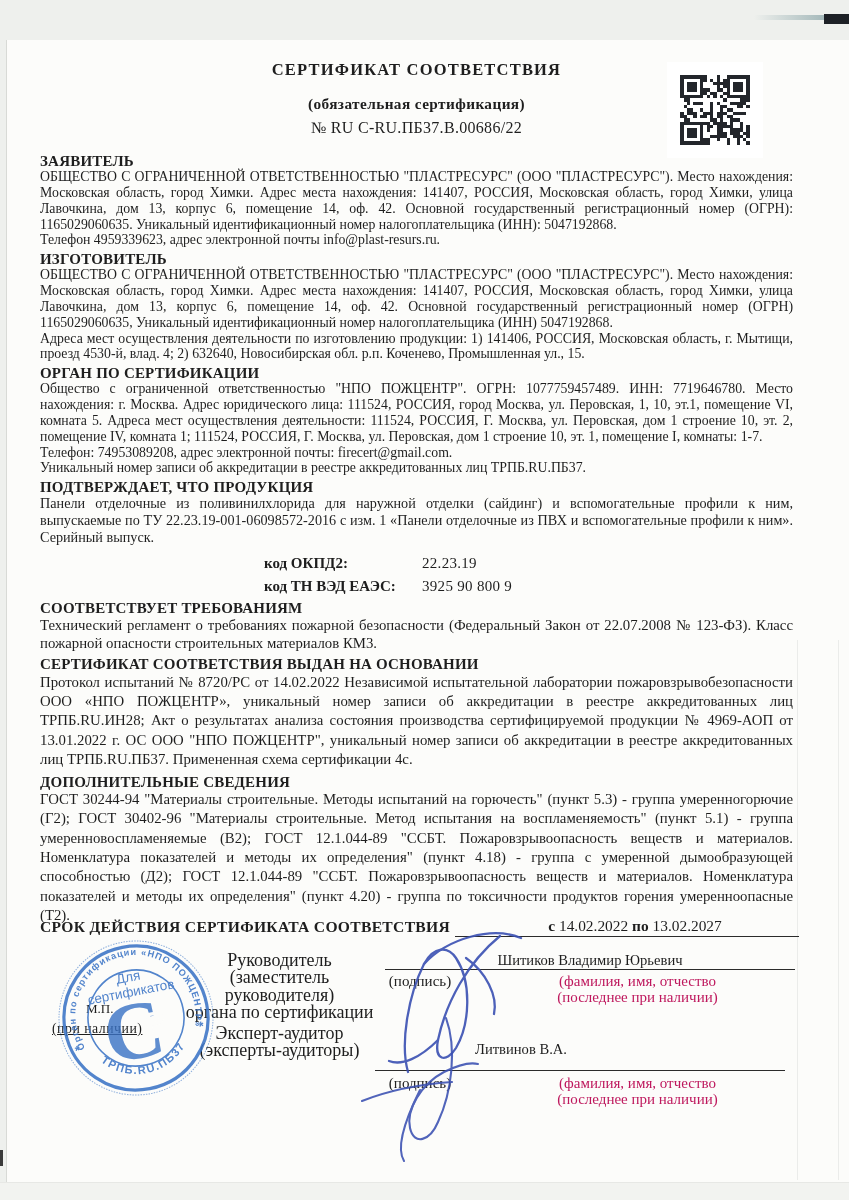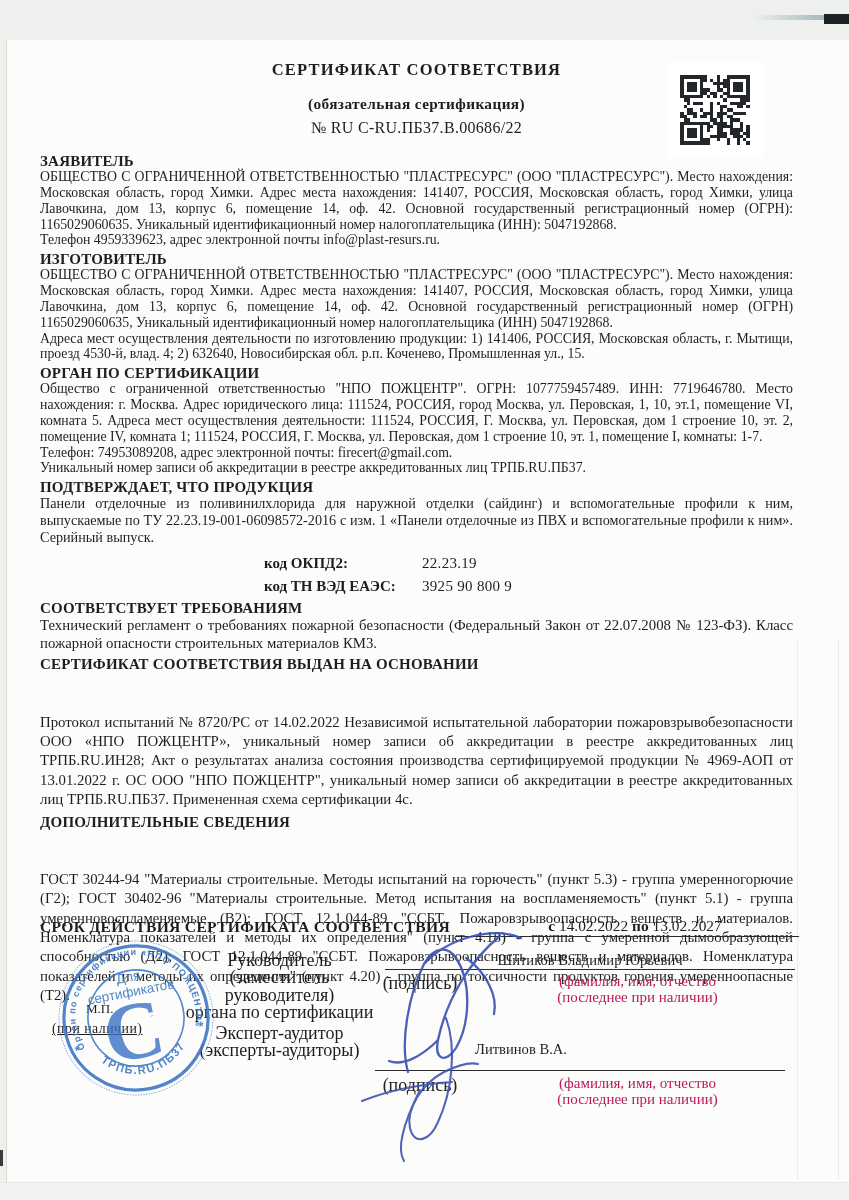--- a/index.html
+++ b/index.html
@@ -29,21 +29,21 @@
   .qr-wrap{position:absolute;left:661px;top:22px;width:96px;height:96px;}
 
   
   h2{font-size:15px;font-weight:bold;margin:3px 0 0 0;line-height:16.2px;letter-spacing:.2px;}
   section p{margin:0;text-align:justify;}
   .first-section{margin-top:16px;}
   .tight p{font-size:13.8px;line-height:15.8px;}
   .product p{font-size:14.2px;line-height:16.6px;}
   .req p{font-size:14.8px;line-height:18px;}
   .loose h2{margin-top:4px;}
-  .loose p{font-size:14.8px;line-height:19.4px;margin-top:40px;}
+  .loose p{font-size:14.8px;line-height:19.4px;}
 
   .code-rows{margin-top:7px;}
   .code-row{display:flex;margin-left:224px;font-size:15px;line-height:22.5px;}
   .code-label{font-weight:bold;width:158px;}
   .code-value{letter-spacing:.3px;}
 
   
   .sig-footer{position:absolute;left:0;top:915px;width:843px;height:285px;}
   .abs{position:absolute;}
   .validity-heading{left:34px;top:3px;font-size:15.6px;font-weight:bold;letter-spacing:.3px;}
@@ -53,21 +53,21 @@
 
   .role-block{width:195px;text-align:center;font-size:18px;line-height:17.4px;}
   .role-head{left:176px;top:37px;}
   .role-expert{left:176px;top:110px;}
   .sig-name{width:240px;text-align:center;font-size:14.6px;}
   .name-head{left:464px;top:37px;}
   .name-expert{left:469px;top:126px;width:240px;text-align:left;}
   .sig-line{width:410px;border-bottom:1.5px solid #2b2b2b;height:0;}
   .line-head{left:379px;top:54px;}
   .line-expert{left:369px;top:155px;}
-  .podpis{width:120px;text-align:center;font-size:18px;color:#222;}
+  .podpis{width:120px;text-align:center;font-size:15px;color:#222;}
   .podpis-head{left:354px;top:58px;}
   .podpis-expert{left:354px;top:160px;}
   .fam{width:235px;text-align:center;font-size:15px;line-height:16.4px;color:#be185d;}
   .fam-head{left:514px;top:58px;}
   .fam-expert{left:514px;top:160px;}
   .mp-label{left:80px;top:86px;font-size:13px;}
   .pri-label{left:46px;top:106px;font-size:13.8px;letter-spacing:.5px;text-decoration:underline;}
 
   .stamp-wrap{left:49px;top:22px;width:162px;height:162px;opacity:.88;}
   .ink-overlay{position:absolute;left:0;top:0;width:849px;height:1200px;pointer-events:none;}

